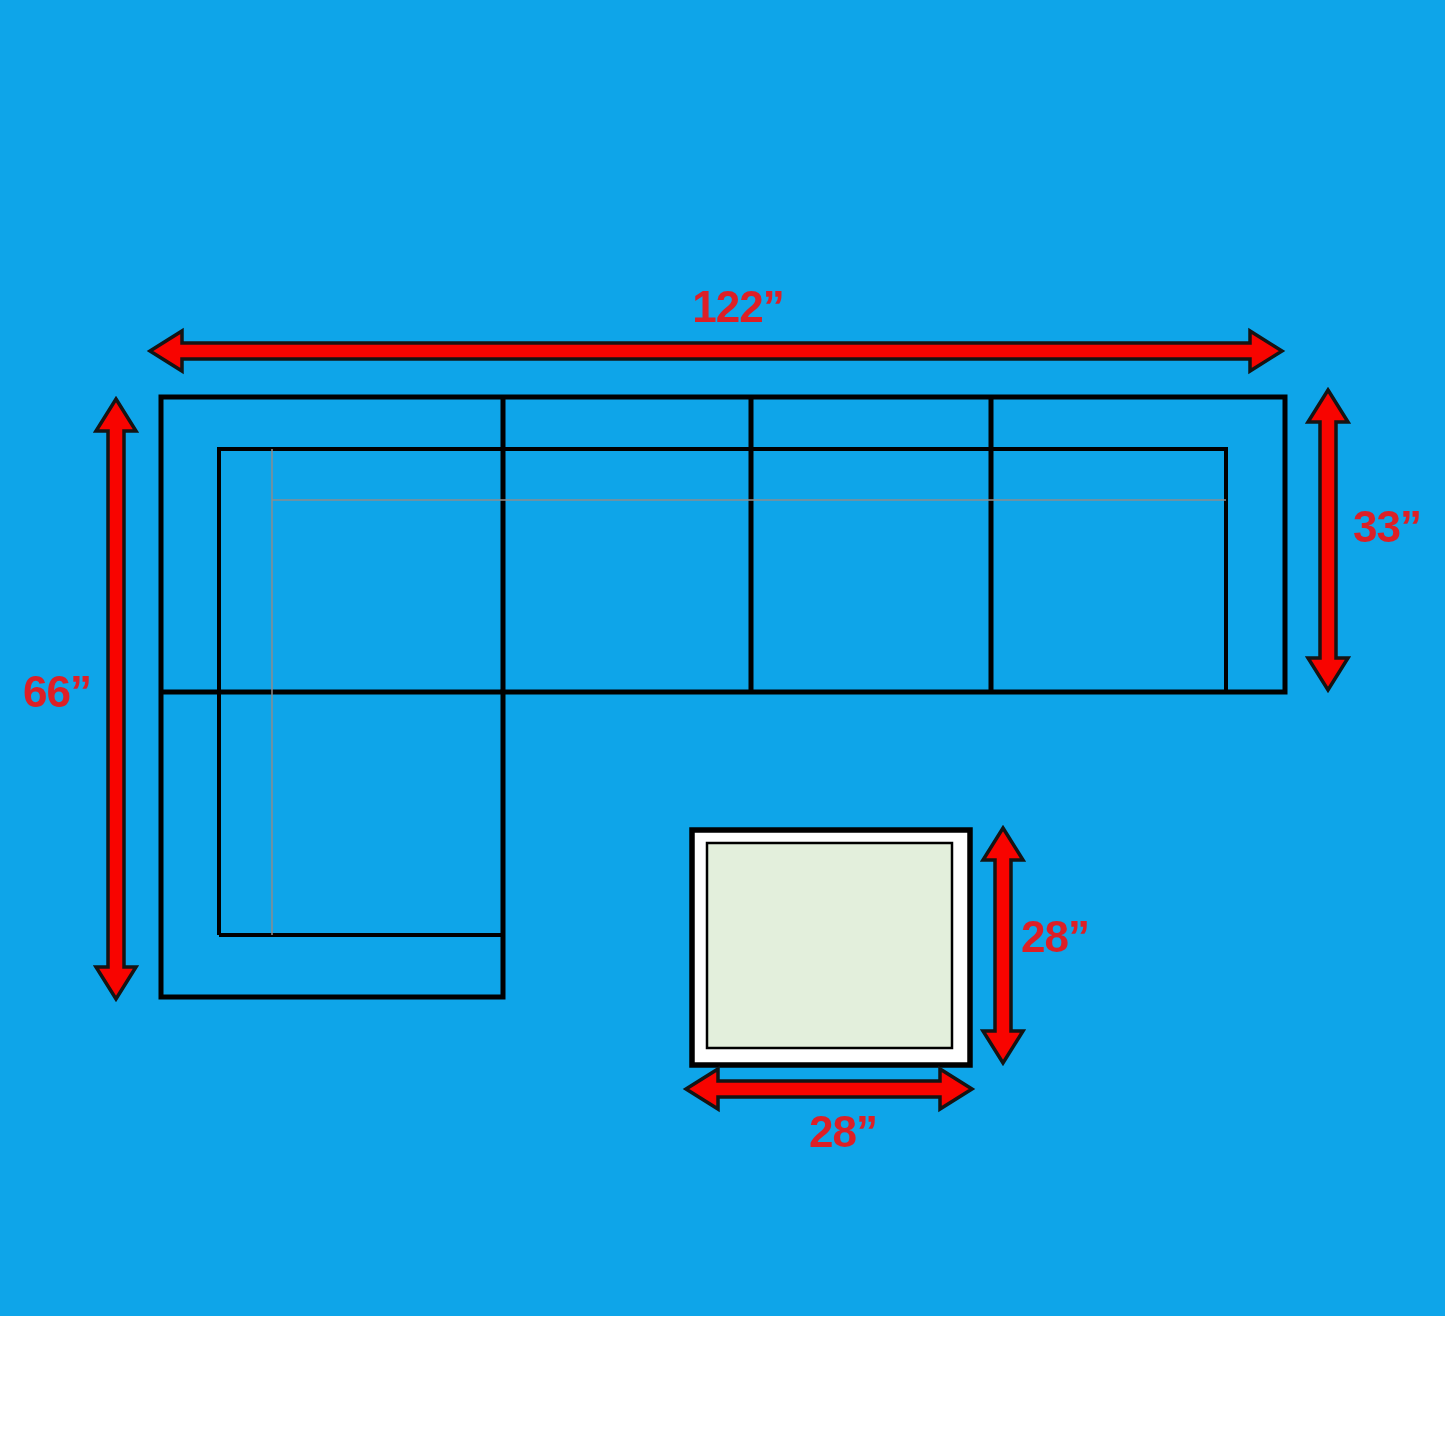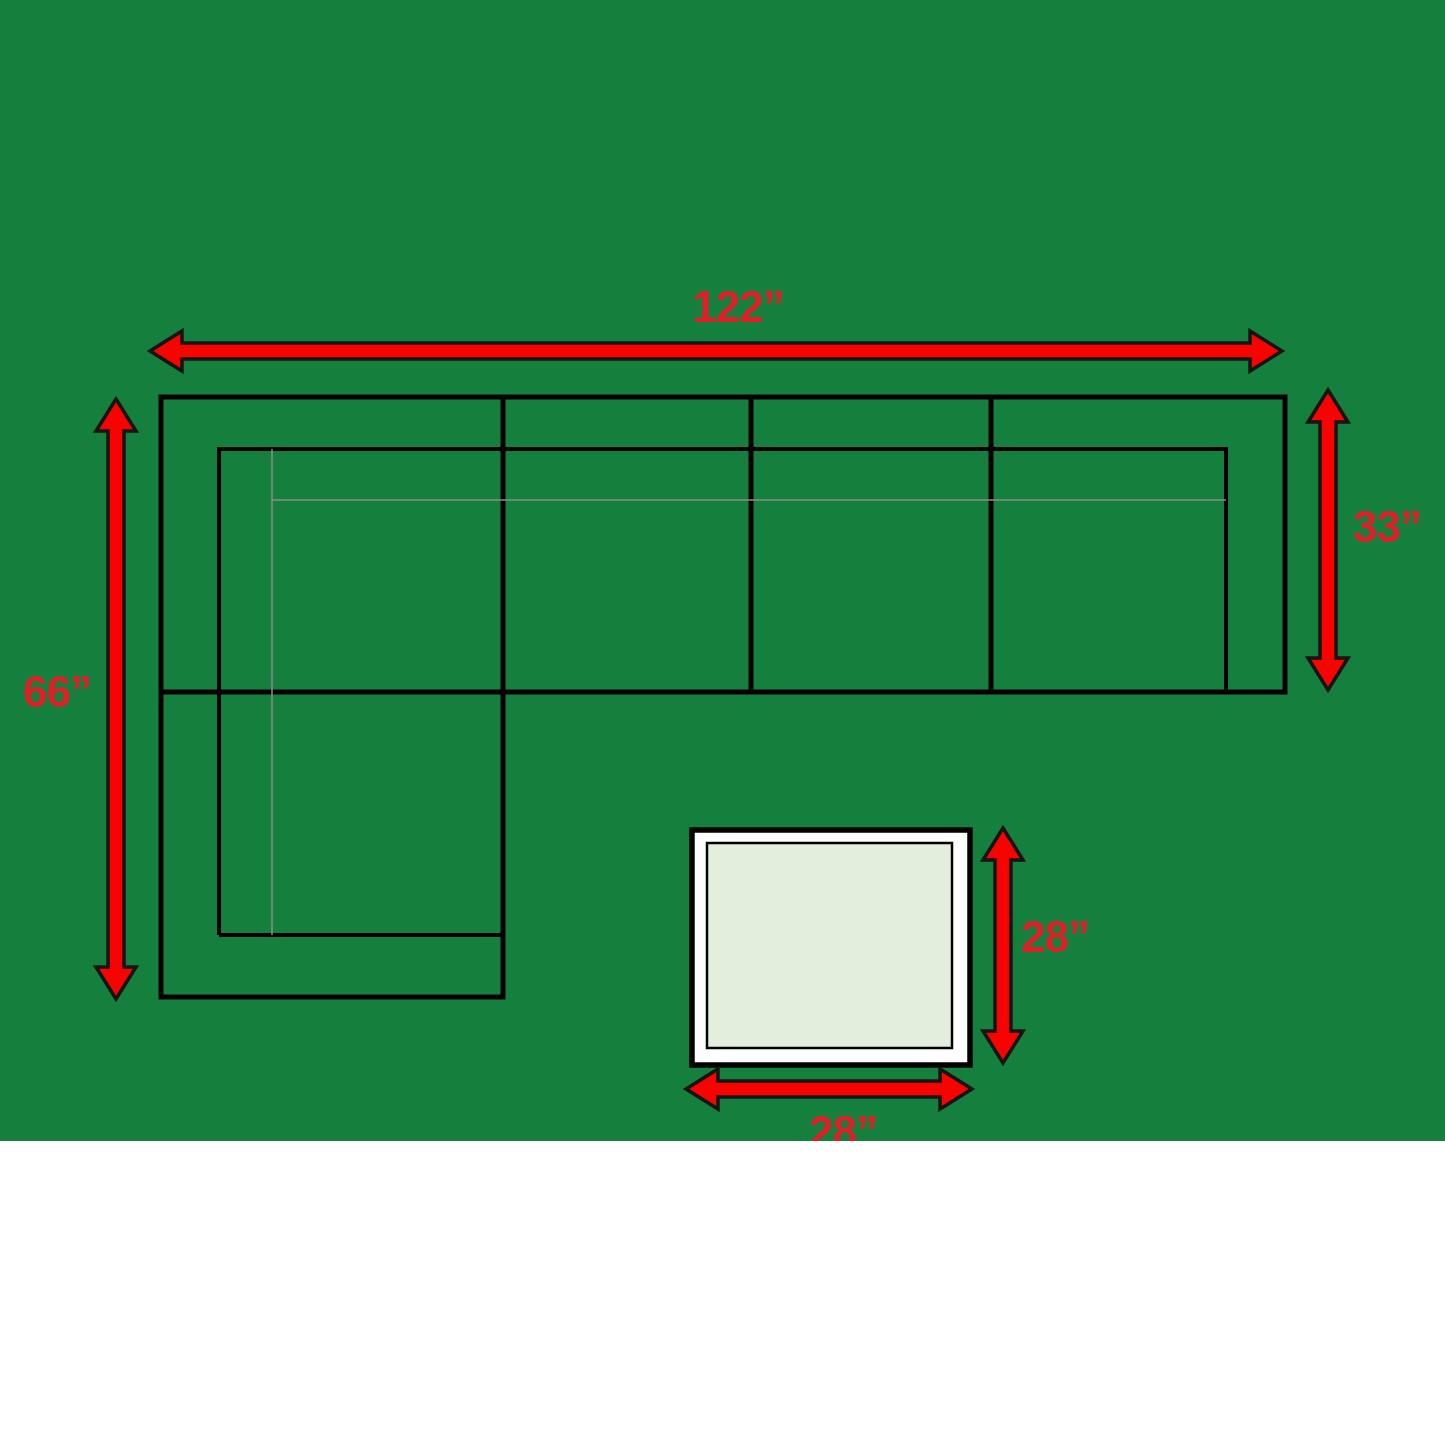--- a/index.html
+++ b/index.html
@@ -3,22 +3,22 @@
 <meta charset="utf-8">
 <style>
   html, body {
     margin: 0;
     padding: 0;
     background: #ffffff;
   }
   .stage {
     position: relative;
     width: 1445px;
-    height: 1141px;
-    background: #15803d;
+    height: 1316px;
+    background: #0ea5e9;
     overflow: hidden;
   }
   svg.diagram {
     display: block;
     width: 1445px;
     height: 1445px;
   }
   text.dim-label {
     font-family: "Liberation Sans", "DejaVu Sans", sans-serif;
     font-weight: bold;

